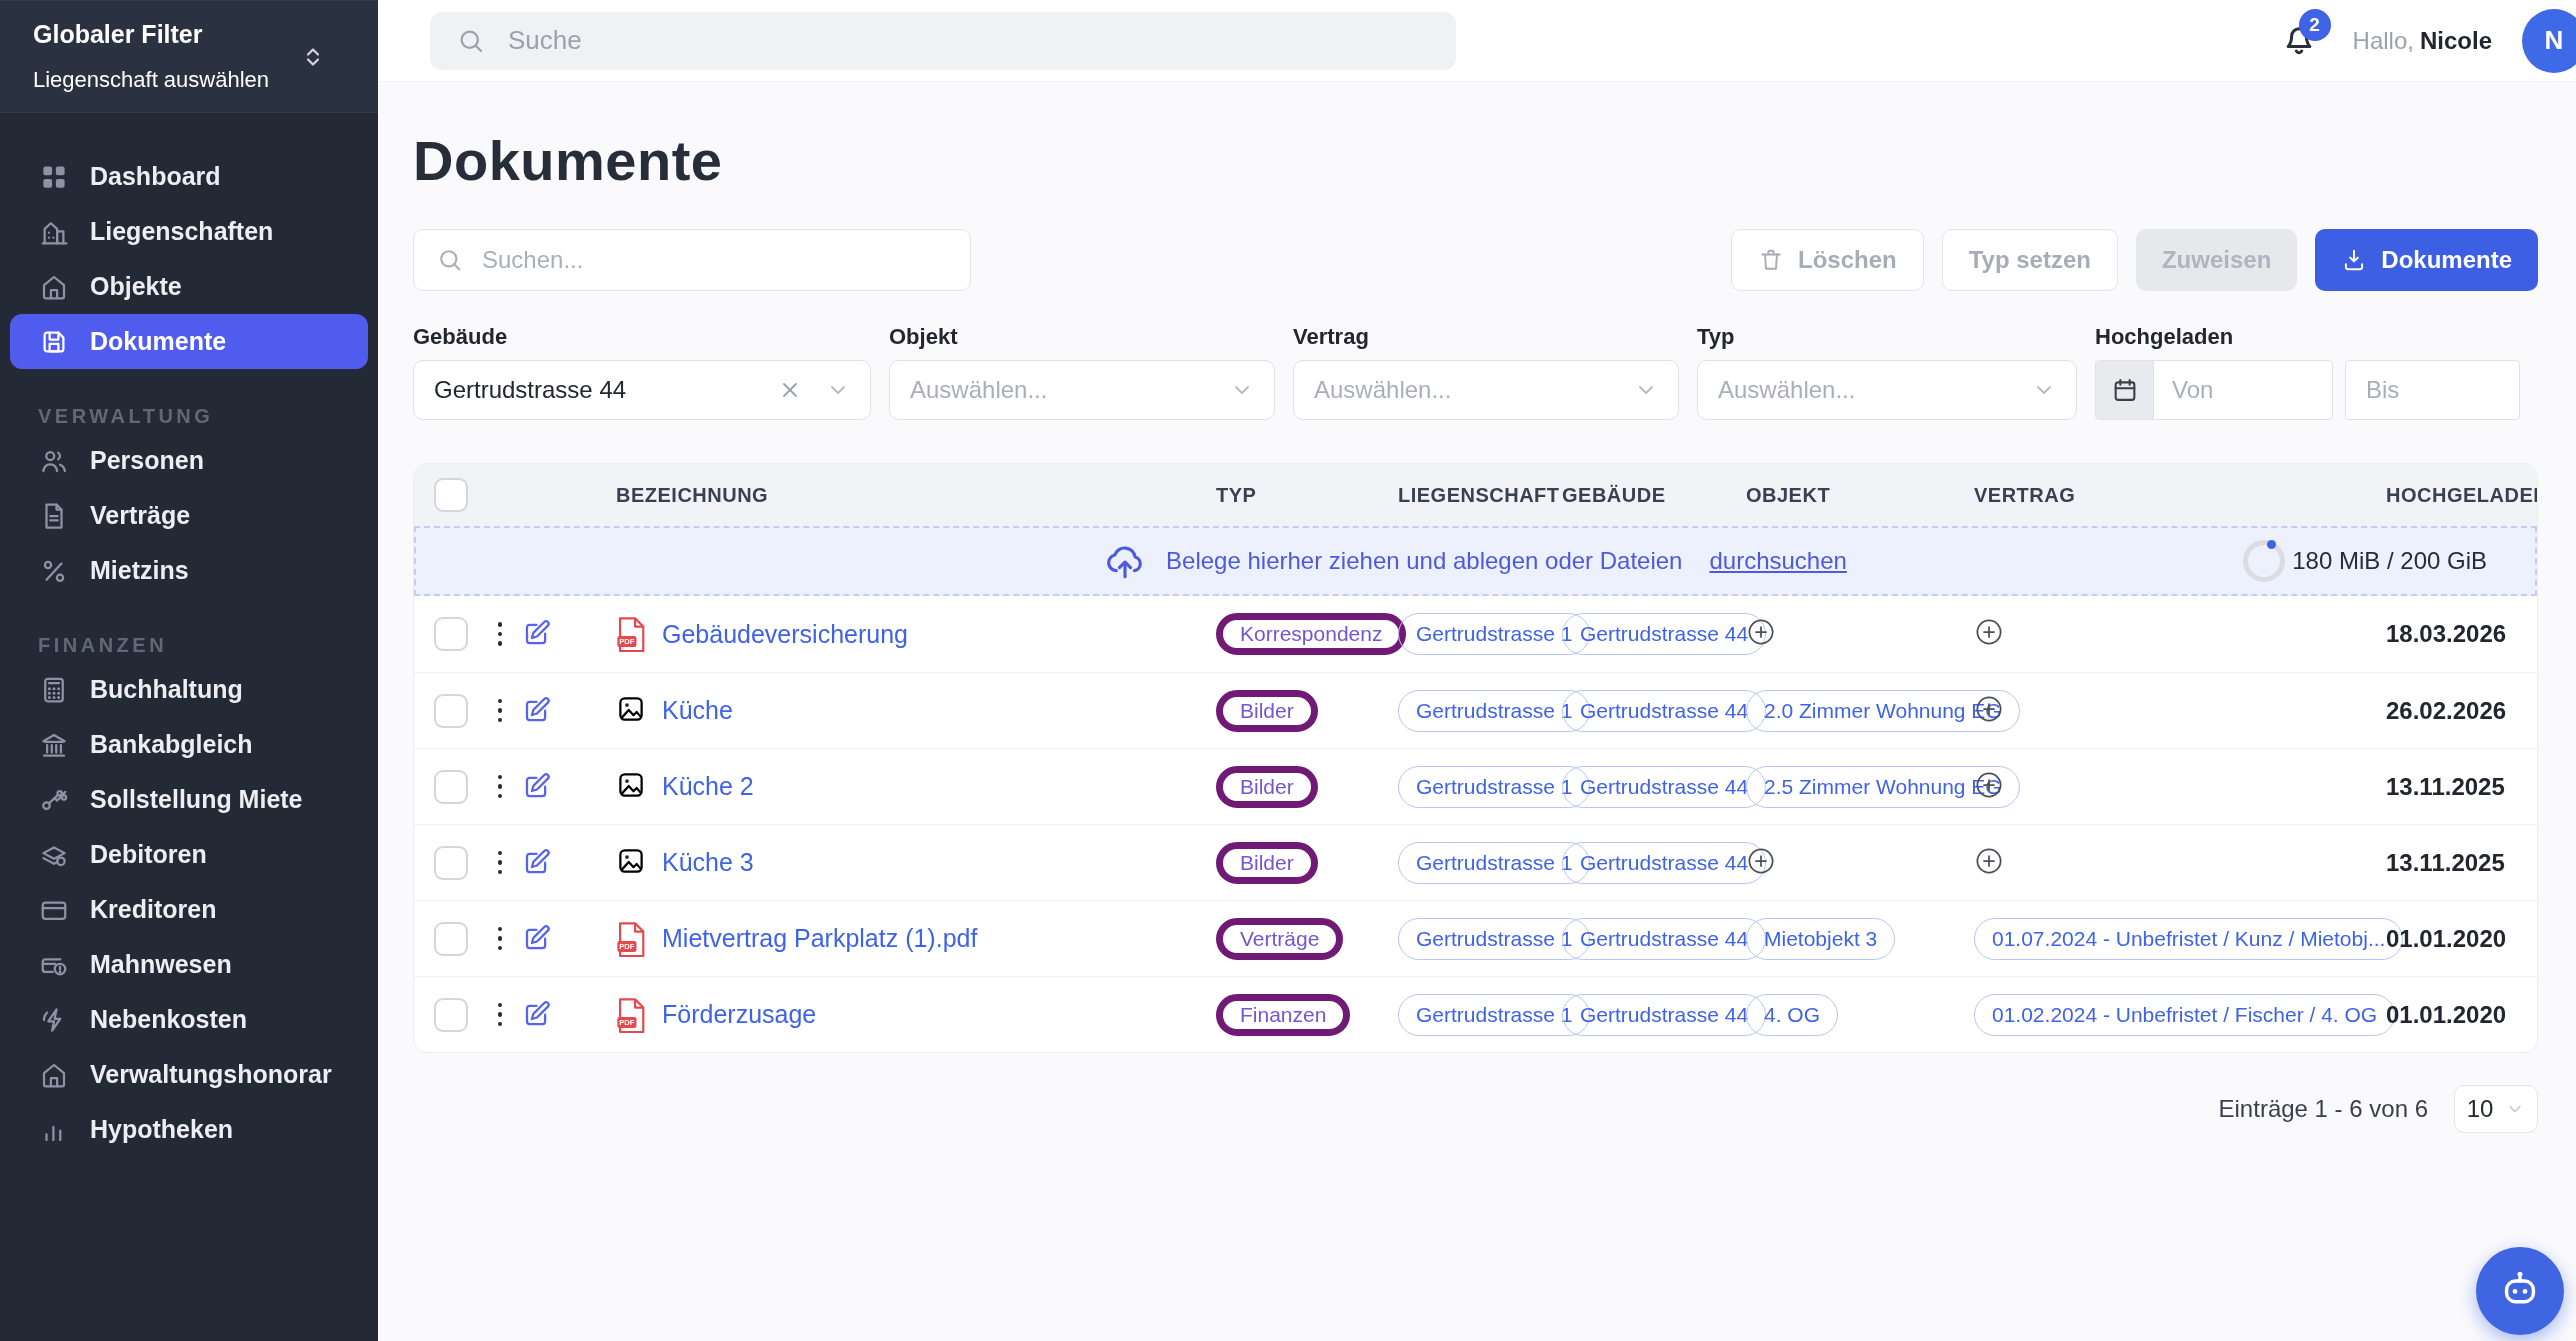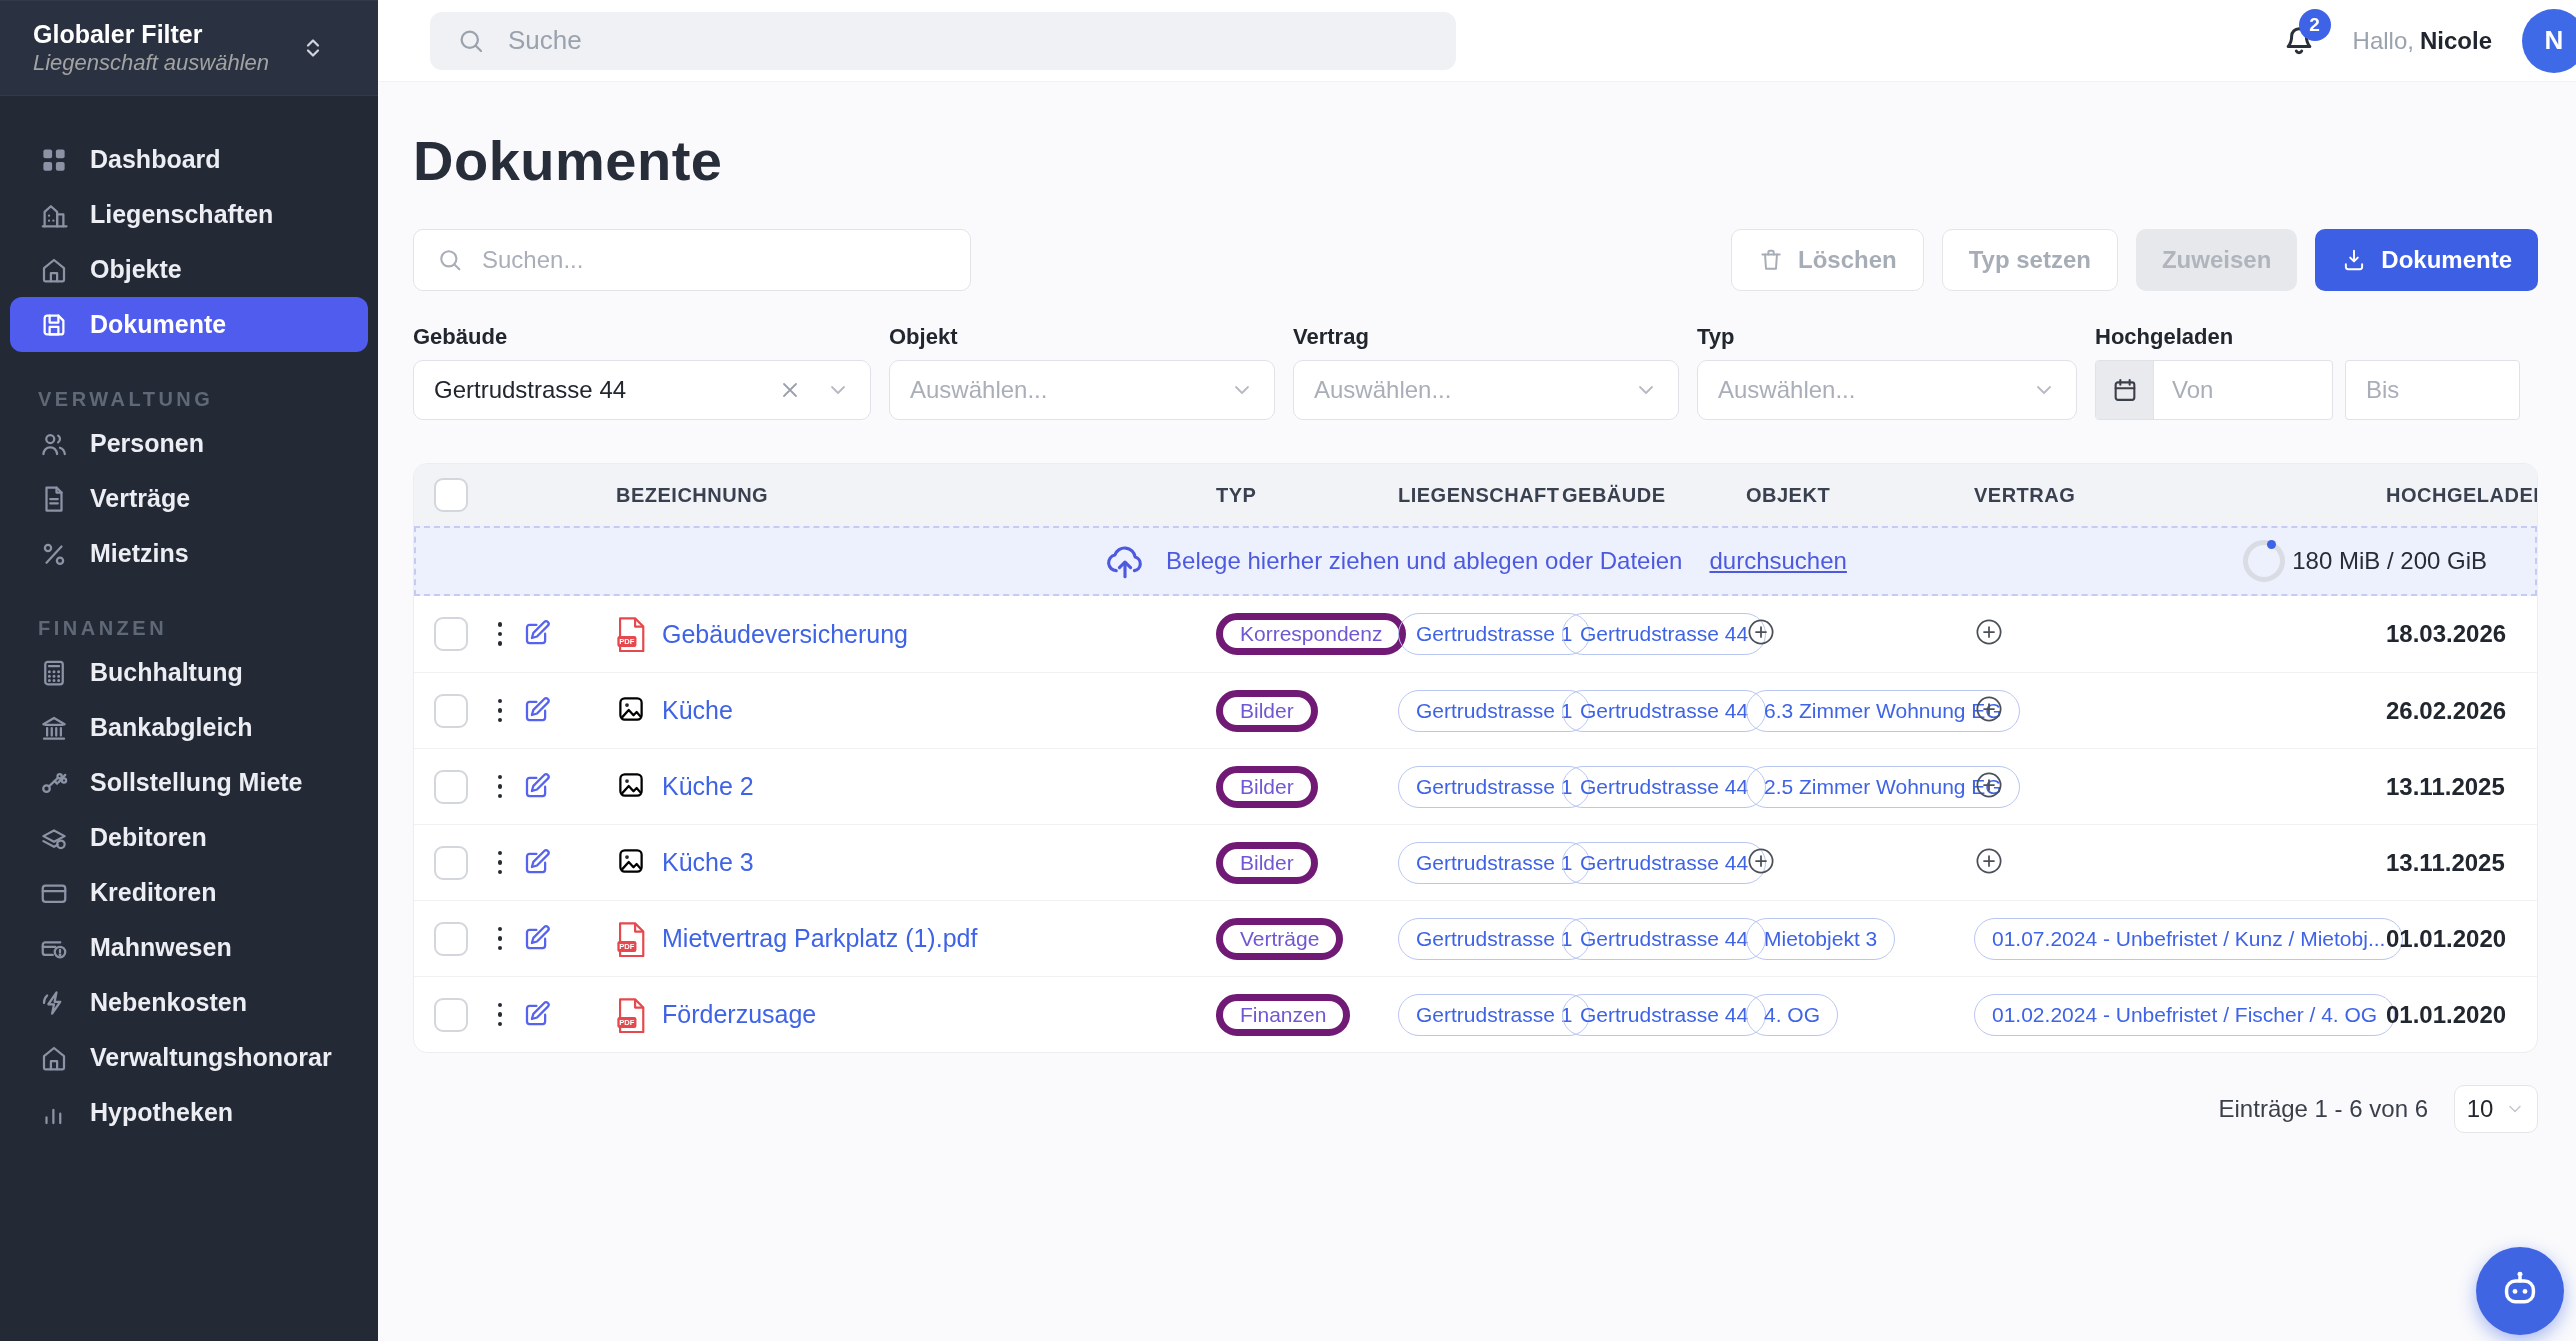--- a/index.html
+++ b/index.html
@@ -15,21 +15,21 @@
   .sb-header { height:82px; display:flex; align-items:center; padding:0 60px 0 47px; background:#262c39; }
   .logo { display:flex; align-items:center; gap:14px; }
   .logo-mark { width:40px; height:40px; }
   .logo-name { color:#fff; font-size:23px; font-weight:700; letter-spacing:4px; }
   .hamburger { margin-left:auto; width:36px; display:flex; flex-direction:column; gap:7px; cursor:pointer; }
   .hamburger span { display:block; height:3.5px; background:#fff; border-radius:2px; }
 
   .global-filter { display:flex; align-items:center; padding:19px 50px 19px 33px; background:#2a3140;
     border-top:1px solid #333a49; border-bottom:1px solid #333a49; cursor:pointer; }
   .gf-title { font-size:25px; font-weight:700; color:#fff; }
-  .gf-sub { font-size:22px; color:#a3a3a3; margin-top:1px;font-style:italic; }
+  .gf-sub { font-size:22px; color:#ffffff; margin-top:18px; }
   .gf-exp { margin-left:auto; width:30px; height:30px; color:#cfd4dd; }
 
   .nav { padding-top:36px; }
   .nav-item { height:55px; display:flex; align-items:center; gap:20px; padding-left:38px; cursor:pointer; }
   .nav-item .nico { width:32px; height:32px; color:#8era5; color:#8b93a5; flex:0 0 32px; display:flex; align-items:center; justify-content:center; }
   .nav-item .nico svg { width:30px; height:30px; }
   .nav-label { font-size:25px; font-weight:600; color:#eceef3; }
   .nav-item.active { background:#4f5cee; margin:0 10px; border-radius:12px; padding-left:28px; height:55px; }
   .nav-item.active .nico, .nav-item.active .nav-label { color:#fff; }
   .nav-section { margin:36px 0 0 38px; height:20px; font-size:20px; font-weight:600; letter-spacing:3.5px; color:#5f6877; }
@@ -554,21 +554,21 @@
               <rect x="3.5" y="3.5" width="17" height="17" rx="3.5"></rect>
                   <circle cx="8.8" cy="8.8" r="1.5" fill="#23272f" stroke="none"></circle>
               <path d="M5 18.5l5.2-5.7 3.8 4.2 2.5-2.6 3.5 4.1"></path>
                 </svg>
               </span>
             <a class="doclink">Küche</a>
           </span>
           <span><span class="pill pill-purple">Bilder</span></span>
           <span><span class="pill pill-blue">Gertrudstrasse 1</span></span>
           <span><span class="pill pill-blue">Gertrudstrasse 44</span></span>
-          <span><span class="pill pill-blue">6.3 Zimmer Wohnung EG</span></span>
+          <span><span class="pill pill-blue">2.0 Zimmer Wohnung EG</span></span>
           <span><span class="plusw"><svg class="svgi" viewBox="0 0 24 24">
                   <circle cx="12" cy="12" r="9.3"></circle>
                   <path d="M12 8v8M8 12h8"></path>
                 </svg></span></span>
           <span class="cell-date">26.02.2026</span>
         </div>
 
         <div class="grid trow">
           <span class="cell-check">
               <span class="checkbox"></span>

